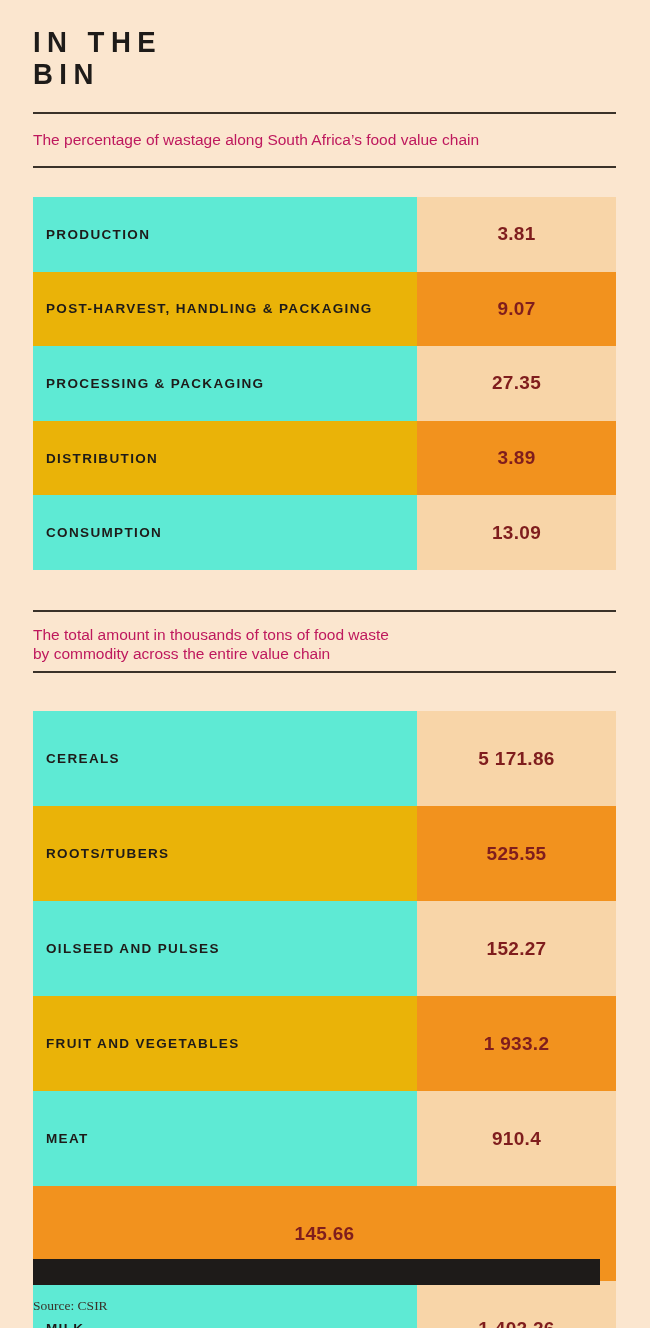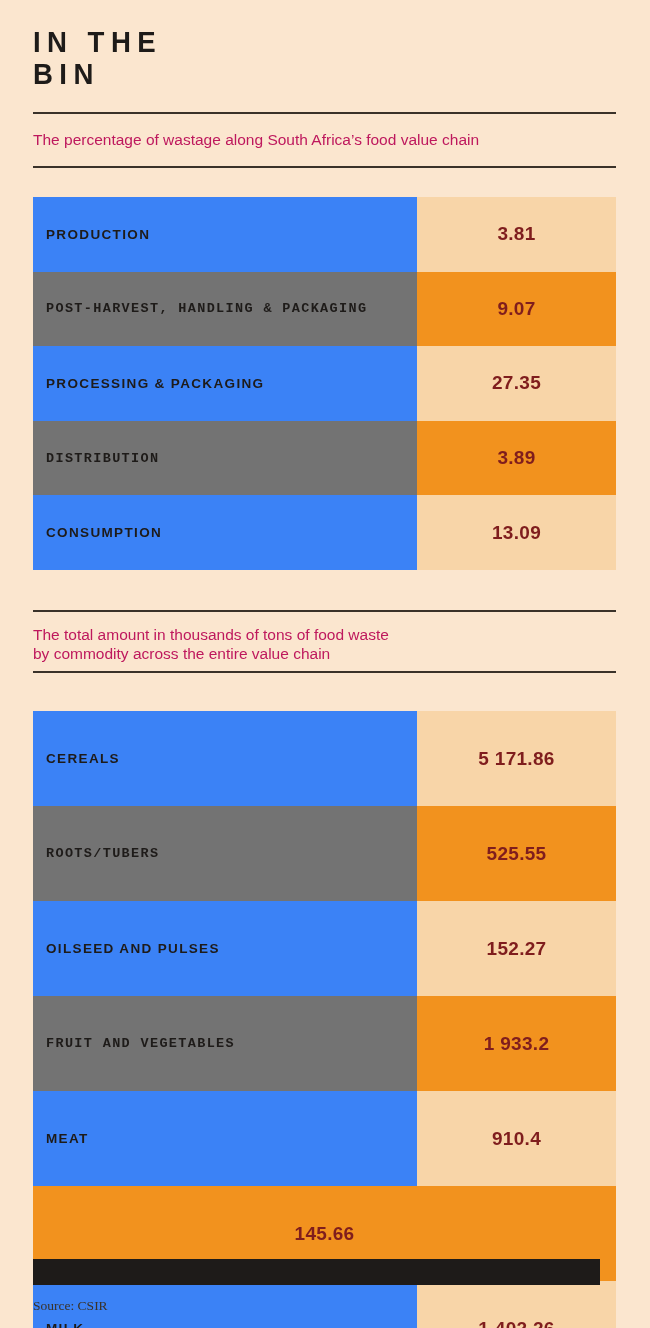--- a/index.html
+++ b/index.html
@@ -107,23 +107,23 @@
     align-items: center;
     justify-content: center;
     font-family: "Liberation Sans", sans-serif;
     font-weight: 700;
     font-size: 19px;
     letter-spacing: 0.3px;
     color: #7f1d1d;
   }
 
   
-  .row.odd  .cell-label { background: #3b82f6; }
+  .row.odd  .cell-label { background: #5eead4; }
   .row.odd  .cell-value { background: #F8D5A8; }
-  .row.even .cell-label { background: #737373; font-family: Liberation Mono, monospace; }
+  .row.even .cell-label { background: #eab308; }
   .row.even .cell-value { background: #F2921E; }
 
   
   .footer-bar {
     position: absolute;
     left: 33px;
     top: 1259px;
     width: 567px;
     height: 26px;
     background: #1E1B19;

